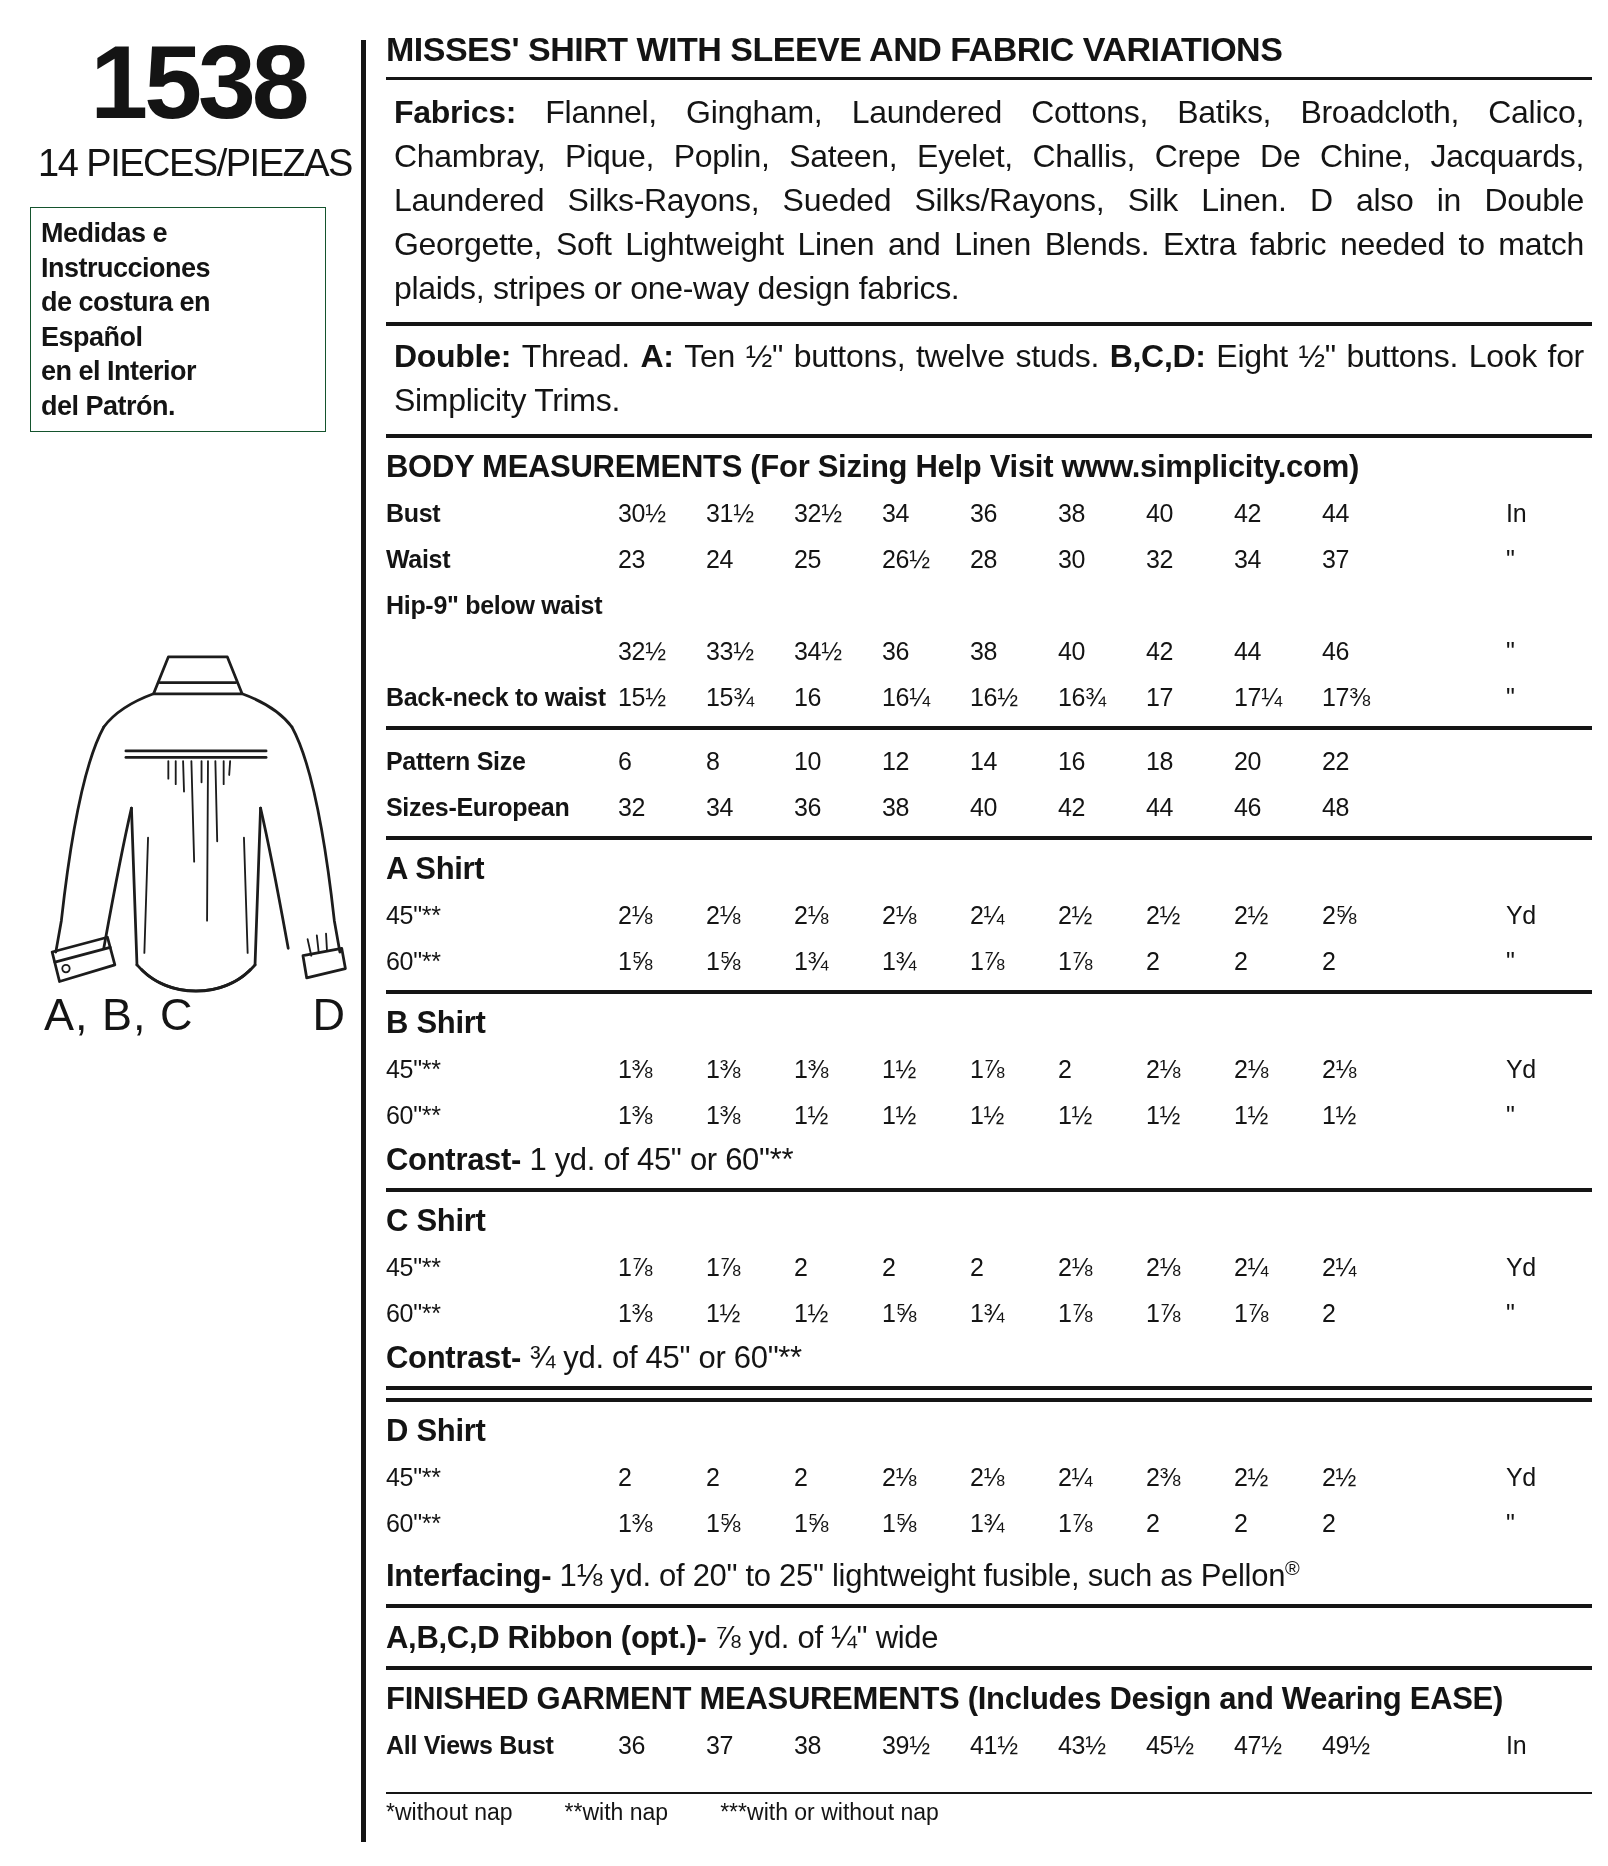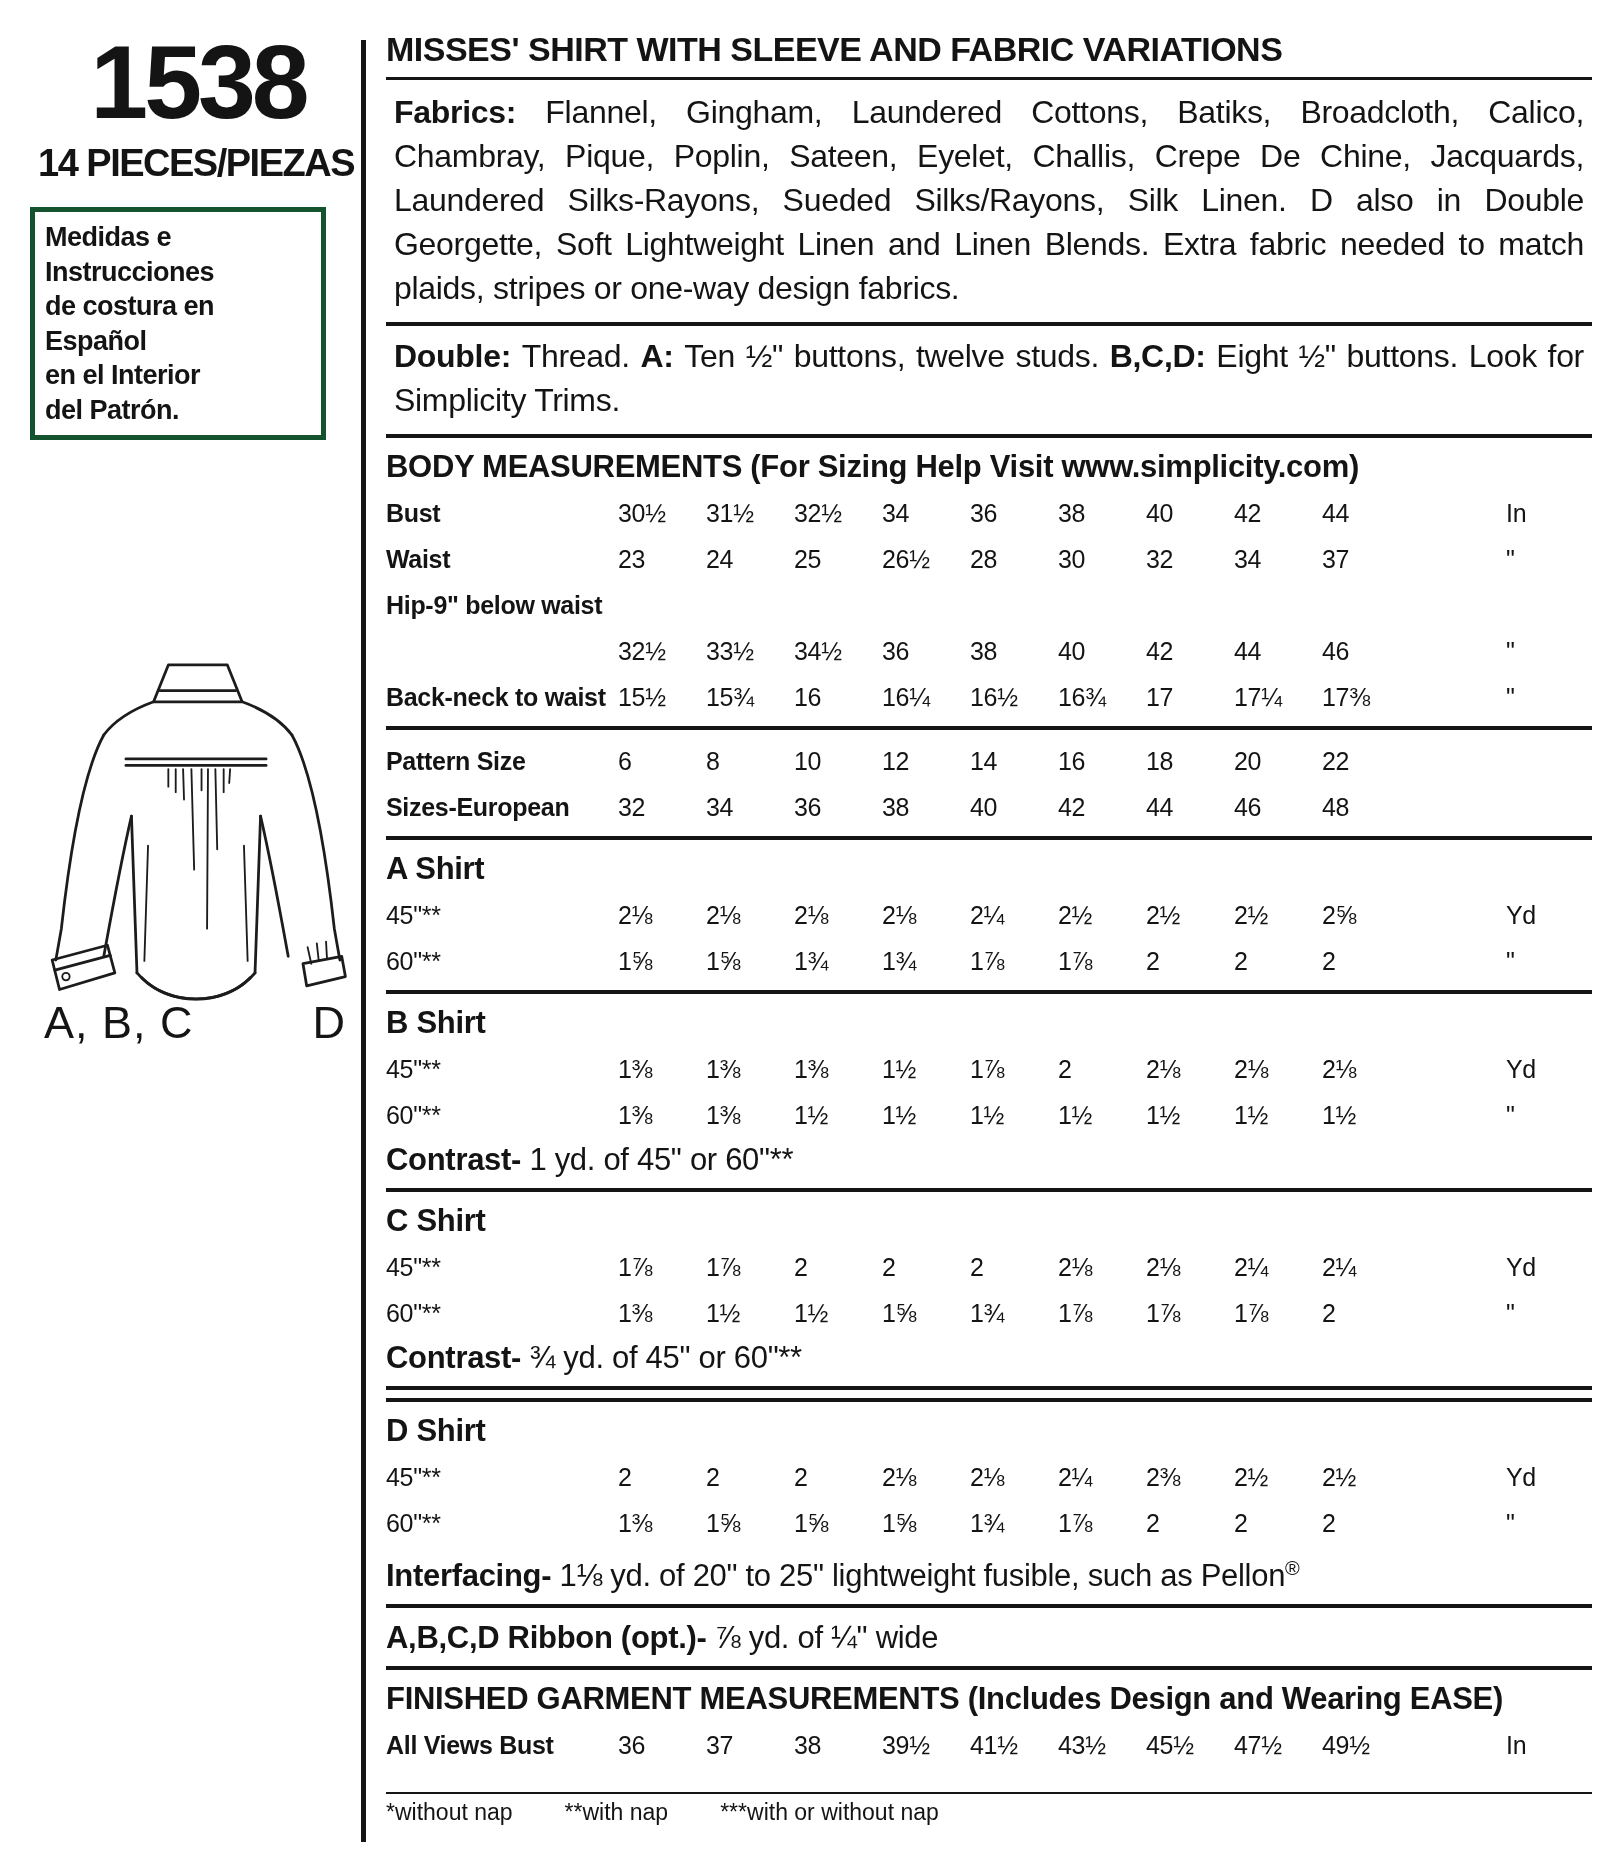--- a/index.html
+++ b/index.html
@@ -4,23 +4,23 @@
 <style>
   * { margin:0; padding:0; box-sizing:border-box; }
   html,body { background:#ffffff; }
   body {
     width:1608px; height:1866px; position:relative; overflow:hidden;
     color:#141414; font-family:"Liberation Sans","DejaVu Sans",sans-serif;
   }
   
   .left-panel { position:absolute; left:30px; top:30px; width:330px; }
   .pattern-number { font-size:104px; font-weight:700; letter-spacing:-4px; line-height:1.0; margin-left:6px;text-align:center; }
-  .pieces { font-size:38px; letter-spacing:-1.5px; margin-top:8px; margin-left:8px; white-space:nowrap;font-weight:bold; }
+  .pieces { font-size:38px; letter-spacing:-1.5px; margin-top:8px; margin-left:8px; white-space:nowrap; }
   .es-box {
-    margin-top:22px; width:296px; border:5px solid #14532d; padding:8px 10px;
+    margin-top:22px; width:296px; border:1px solid #14532d; padding:8px 10px;
     font-weight:700; font-size:27px; line-height:1.28; white-space:pre-line; letter-spacing:-0.5px;
   }
   .shirt-wrap { margin-top:212px; width:332px; }
   .shirt-wrap svg { display:block; width:332px; height:auto; }
   .view-labels { display:flex; justify-content:space-between; padding:0 16px 0 14px; font-size:45px; letter-spacing:1px; margin-top:-6px; }
   
   .vrule { position:absolute; left:361px; top:40px; width:5px; height:1802px; background:#141414; }
   
   .main { position:absolute; left:386px; top:26px; width:1206px; }
   .title { font-size:34px; font-weight:700; letter-spacing:-0.5px; margin:4px 0 8px; }

